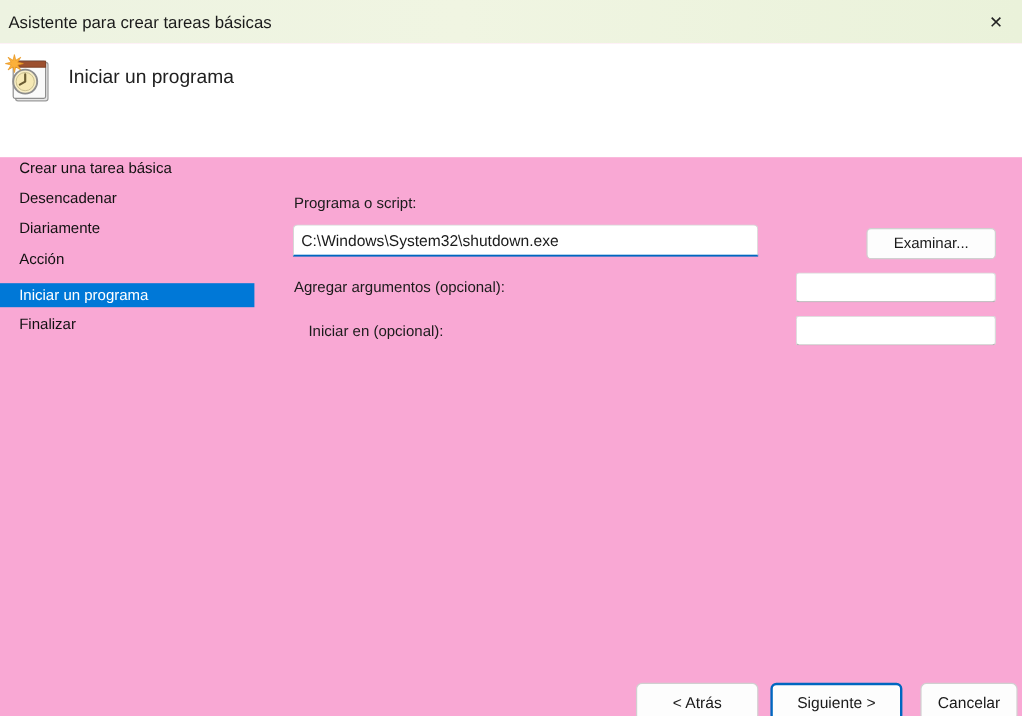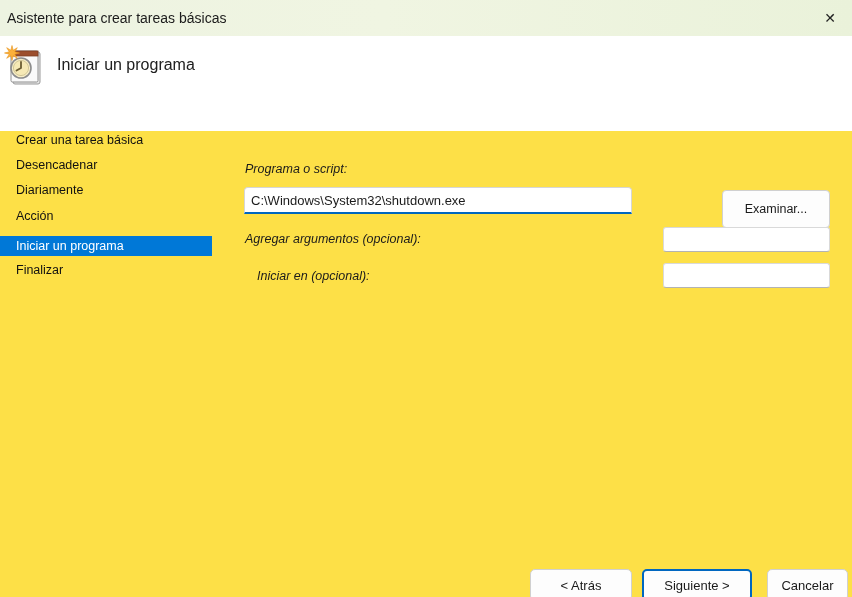--- a/index.html
+++ b/index.html
@@ -1,20 +1,20 @@
 <!DOCTYPE html>
 <html style="--accent: #0078d7; --accent-border: #0067c0;"><head>
 <meta charset="utf-8">
 <style>
   * { margin:0; padding:0; box-sizing:border-box; }
   html,body { background:#fff; }
   .window {
     position:relative; width:852px; height:597px; overflow:hidden;
     font-family:"Liberation Sans", sans-serif; color:#1a1a1a;
-    background:#fde047;
+    background:#f9a8d4;
   }
   
   .titlebar {
     position:absolute; left:0; top:0; width:852px; height:36px;
     background:linear-gradient(90deg,#edf3e1 0%,#f0f5e2 45%,#eaf2da 100%);
   }
   .titlebar-text {
     position:absolute; left:7px; top:0; height:36px; line-height:36px;
     font-size:14px; color:#1b1b1b; white-space:nowrap;
   }
@@ -35,21 +35,21 @@
   .srow {
     position:absolute; left:0; height:20px; line-height:20px;
     font-size:12.5px; color:#111; padding-left:16px; white-space:nowrap;
   }
   .srow.indent { }
   .srow.selected {
     width:212px; background:var(--accent,#0078d7); color:#ffffff;
   }
   
   .flabel {
-    position:absolute; left:245px; font-size:12.5px; color:#1b1b1b; white-space:nowrap;font-style:italic;
+    position:absolute; left:245px; font-size:12.5px; color:#1b1b1b; white-space:nowrap;
   }
   .tinput {
     position:absolute; background:#ffffff; border:1px solid #d9d9d9;
     border-bottom-color:#b3b3b3; border-radius:3px;
     font-family:"Liberation Sans", sans-serif; font-size:13px; color:#1b1b1b;
     padding:0 6px; outline:none;
   }
   .tinput.focused {
     border:1px solid #d6d6d6; border-bottom:2px solid var(--accent-border,#0067c0);
     border-radius:4px 4px 0 0;
@@ -87,21 +87,21 @@
 
   <div class="srow" style="top:130px;">Crear una tarea básica</div>
   <div class="srow" style="top:155px;">Desencadenar</div>
   <div class="srow indent" style="top:180px;">Diariamente</div>
   <div class="srow" style="top:206px;">Acción</div>
   <div class="srow indent selected" style="top:236px;">Iniciar un programa</div>
   <div class="srow" style="top:260px;">Finalizar</div>
 
   <div class="flabel" style="top:162px;">Programa o script:</div>
   <input class="tinput focused" style="left: 244px; top: 187px; width: 388px; height: 27px;" type="text" value="C:\Windows\System32\shutdown.exe">
-  <button class="btn" style="left:722px; top:190px; width:108px; height:38px;">Examinar...</button>
+  <button class="btn" style="left:722px; top:190px; width:108px; height:26px;">Examinar...</button>
 
   <div class="flabel" style="top:232px;">Agregar argumentos (opcional):</div>
   <input class="tinput" style="left: 663px; top: 227px; width: 167px; height: 25px;" type="text" value="">
 
   <div class="flabel" style="top:269px;margin-left:12px;">Iniciar en (opcional):</div>
   <input class="tinput" style="left: 663px; top: 263px; width: 167px; height: 25px;" type="text" value="">
 
   <button class="btn footer-btn" style="left:530px; width:102px;">&lt; Atrás</button>
   <button class="btn footer-btn default" style="left:642px; width:110px;">Siguiente &gt;</button>
   <button class="btn footer-btn" style="left:767px; width:81px;">Cancelar</button>

